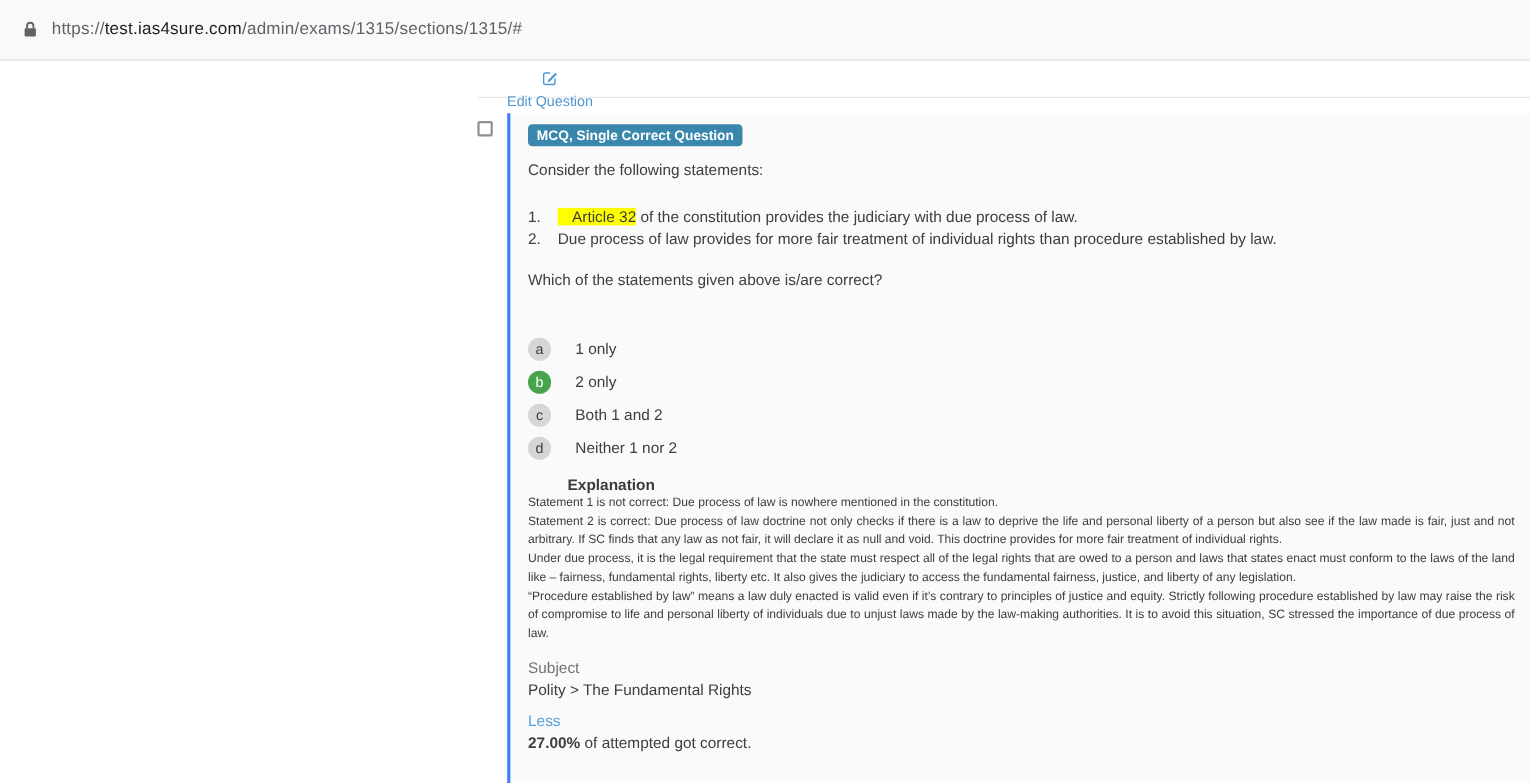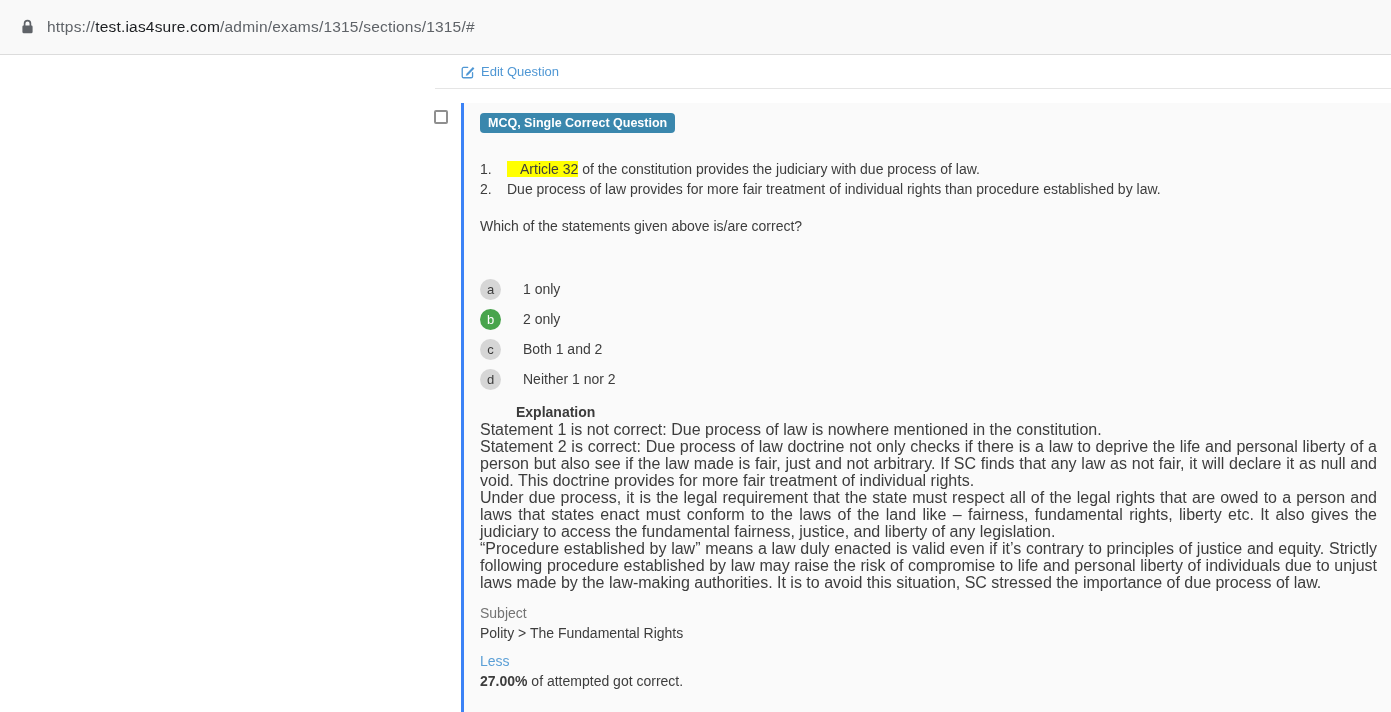--- a/index.html
+++ b/index.html
@@ -21,21 +21,21 @@
     padding-left:21px;
   }
   .lock-wrap { margin-right:13px; display:flex; align-items:center; }
   .url { font-size:15.5px; letter-spacing:.2px; color:#5f6368; white-space:nowrap; }
   .url .domain { color:#1c1e21; }
 
   
   .toolbar { padding:9px 0 0 461px; height:33px; }
   .edit-link {
     display:inline-flex; align-items:center; gap:6px;
-    color:#4f97d4; font-size:13px; text-decoration:none; cursor:pointer;
+    color:#4f97d4; font-size:13px; text-decoration:none; cursor:pointer;flex-direction:column;
   }
   .divider { margin-left:435px; border-top:1px solid #e5e5e5; }
 
   
   .question-row { display:flex; margin-top:14px; height:622px; }
   .gutter { width:461px; flex:none; position:relative; background:#ffffff; }
   .checkbox {
     position:absolute; left:434px; top:7px;
     width:14px; height:14px;
     border:2px solid #8f8f8f; border-radius:2px;
@@ -69,21 +69,21 @@
   .opt-circle {
     width:21px; height:21px; border-radius:50%;
     background:#d6d6d6; color:#3c3c3c;
     font-size:13px; line-height:21px; text-align:center;
     margin-right:22px; flex:none;
   }
   .opt-circle.correct { background:#48a44c; color:#fff; }
 
   .exp-heading { margin-top:9px; font-weight:bold; line-height:18px; color:#3b3b3b;margin-left:36px; }
   .exp-body { color:#3d3d3d; }
-  .exp-p { font-size:16px; line-height:17px; text-align:justify; }
+  .exp-p { font-size:11px; line-height:17px; text-align:justify; }
 
   .subject-heading { margin-top:12px; font-weight:normal; line-height:20px; color:#737373; }
   .subject-value { line-height:20px; }
 
   .less-link {
     display:inline-block; margin-top:10px;
     color:#5b9fd6; line-height:17px;
     text-decoration:none; cursor:pointer;
   }
   .stats { margin-top:3px; line-height:17px; }
@@ -116,20 +116,21 @@
 <div class="divider"></div>
 
 <div class="question-row">
   <div class="gutter">
     <div class="checkbox" role="checkbox" aria-checked="false"></div>
   </div>
 
   <div class="content">
     <span class="badge">MCQ, Single Correct Question</span>
 
+    <div class="intro">Consider the following statements:</div>
 
     <div class="statements" id="statements">
         <div class="stmt-row">
           <span class="stmt-num">1.</span>
           <span><span class="highlight">Article 32</span><span> of the constitution provides the judiciary with due process of law.</span></span>
         </div>
         <div class="stmt-row">
           <span class="stmt-num">2.</span>
           <span><span>Due process of law provides for more fair treatment of individual rights than procedure established by law.</span></span>
         </div>

